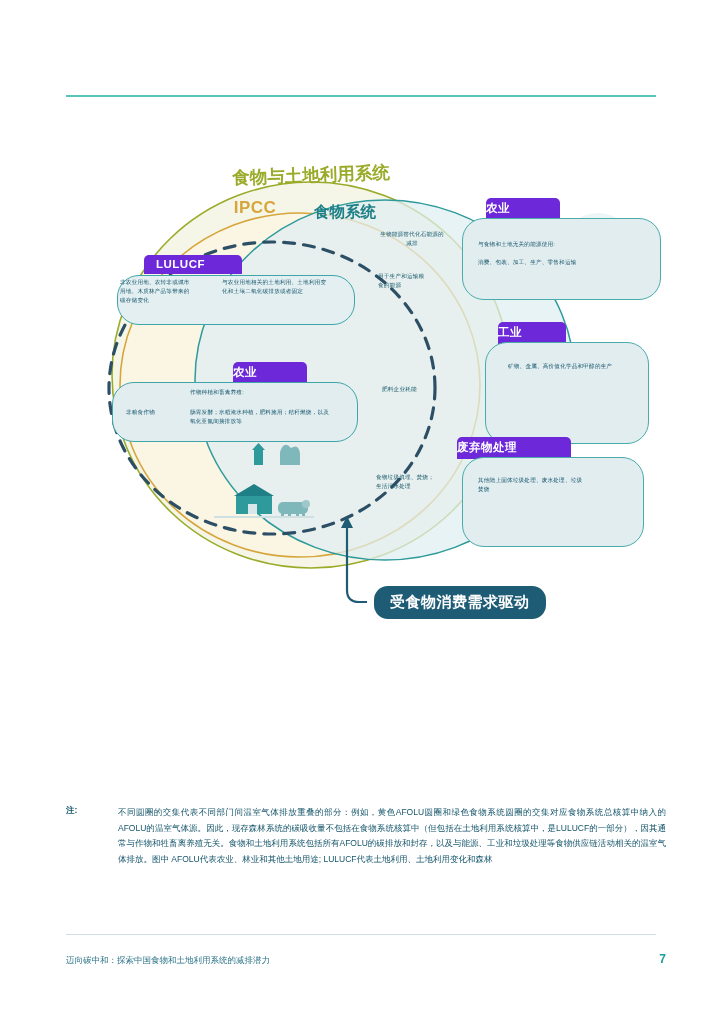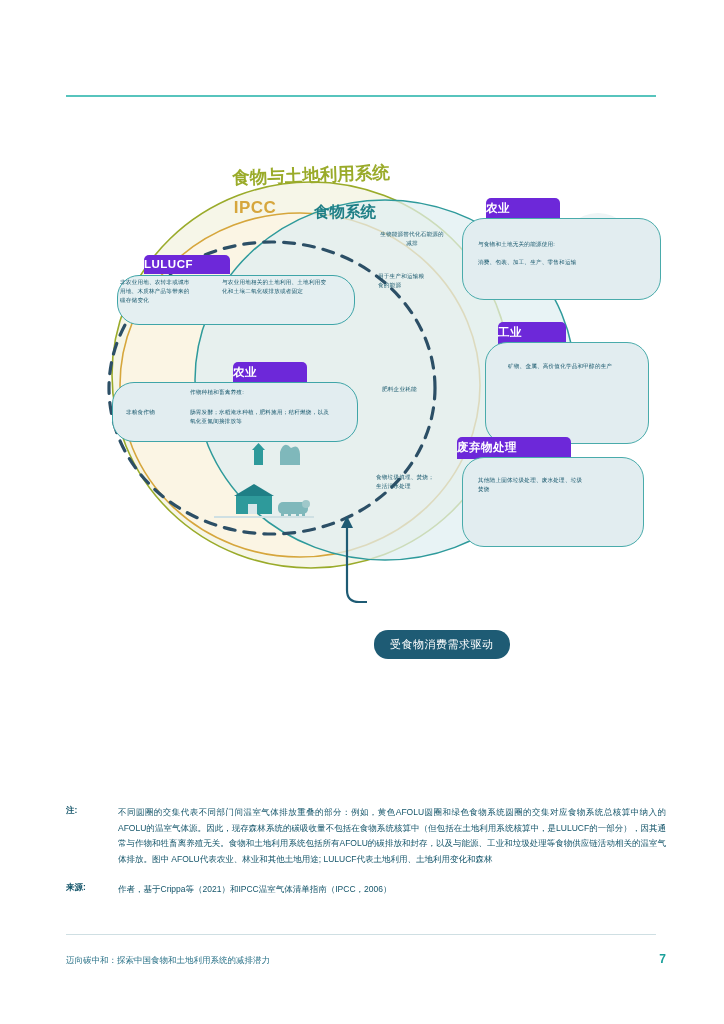--- a/index.html
+++ b/index.html
@@ -57,23 +57,22 @@
   .panel.plain{border-color:#49abab;}
 
   .ptxt{
     position:absolute;font-size:5.6px;line-height:1.65;color:#14556a;
     letter-spacing:.2px;
   }
   .ptxt.c{text-align:center;}
 
   .cap{
     position:absolute;background:#1e5b74;color:#fff;border-radius:14px;
-    font-size:11px;font-weight:normal;padding:7px 16px;letter-spacing:.5px;
+    font-size:15px;font-weight:bold;padding:7px 16px;letter-spacing:.5px;
     white-space:nowrap;
-    margin-top:44px;
   }
 
   
   .notes{position:absolute;left:66px;top:805px;width:600px;}
   .nrow{display:flex;margin-bottom:14px;}
   .nlab{width:52px;flex:0 0 52px;font-size:8.5px;font-weight:bold;color:#14556a;}
   .nbody{flex:1;font-size:8.5px;line-height:1.85;color:#14556a;text-align:justify;}
 
   .footer-rule{position:absolute;left:66px;top:934px;width:590px;height:1px;background:#cfdfe3;}
   .footer{
@@ -187,21 +186,21 @@
         <path d="M347 460 v-66" stroke="#1e5b74" stroke-width="2.2" fill="none"></path>
         <path d="M347 386 l6 12 h-12 z" fill="#1e5b74"></path>
         <path d="M347 460 q0 12 12 12 h8" stroke="#1e5b74" stroke-width="2.2" fill="none"></path>
       </g>
     </svg>
 
     <div class="t-fls">食物与土地利用系统</div>
     <div class="t-afolu">IPCC</div>
     <div class="t-foodsys">食物系统</div>
 
-    <div class="tab" style="left:144px;top:125px;width:86px;">LULUCF</div>
+    <div class="tab" style="left:144px;top:125px;width:86px;padding-left:12px;">LULUCF</div>
     <div class="panel lulucf" style="left:117px;top:145px;width:236px;height:48px;"></div>
     <div class="ptxt" style="left:120px;top:148px;width:74px;">非农业用地、农转非或城市用地、木质林产品等带来的碳存储变化</div>
     <div class="ptxt" style="left:222px;top:148px;width:108px;">与农业用地相关的土地利用、土地利用变化和土壤二氧化碳排放或者固定</div>
 
     <div class="tab" style="left:233px;top:232px;width:74px;">农业</div>
     <div class="panel" style="left:112px;top:252px;width:244px;height:58px;"></div>
     <div class="ptxt" style="left:126px;top:278px;width:52px;">非粮食作物</div>
     <div class="ptxt" style="left:190px;top:258px;width:140px;">作物种植和畜禽养殖:</div>
     <div class="ptxt" style="left:190px;top:278px;width:142px;">肠胃发酵；水稻淹水种植，肥料施用；秸秆燃烧，以及氧化亚氮间接排放等</div>
 
@@ -224,24 +223,20 @@
     <div class="ptxt" style="left:376px;top:343px;width:62px;">食物垃圾填埋、焚烧；生活污水处理</div>
 
     <div class="cap" style="left:374px;top:456px;">受食物消费需求驱动</div>
   </div>
 
   <div class="notes">
     <div class="nrow">
       <div class="nlab">注:</div>
       <div class="nbody">不同圆圈的交集代表不同部门间温室气体排放重叠的部分：例如，黄色AFOLU圆圈和绿色食物系统圆圈的交集对应食物系统总核算中纳入的AFOLU的温室气体源。因此，现存森林系统的碳吸收量不包括在食物系统核算中（但包括在土地利用系统核算中，是LULUCF的一部分），因其通常与作物和牲畜离养殖无关。食物和土地利用系统包括所有AFOLU的碳排放和封存，以及与能源、工业和垃圾处理等食物供应链活动相关的温室气体排放。图中 AFOLU代表农业、林业和其他土地用途; LULUCF代表土地利用、土地利用变化和森林</div>
     </div>
-    <div class="nrow">
-      <div class="nlab">来源:</div>
-      <div class="nbody">作者，基于Crippa等（2021）和IPCC温室气体清单指南（IPCC，2006）</div>
-    </div>
   </div>
 
   <div class="footer-rule"></div>
   <div class="footer">
     <div class="ftxt">迈向碳中和：探索中国食物和土地利用系统的减排潜力</div>
     <div class="fpage">7</div>
   </div>
 
 </div>
 

